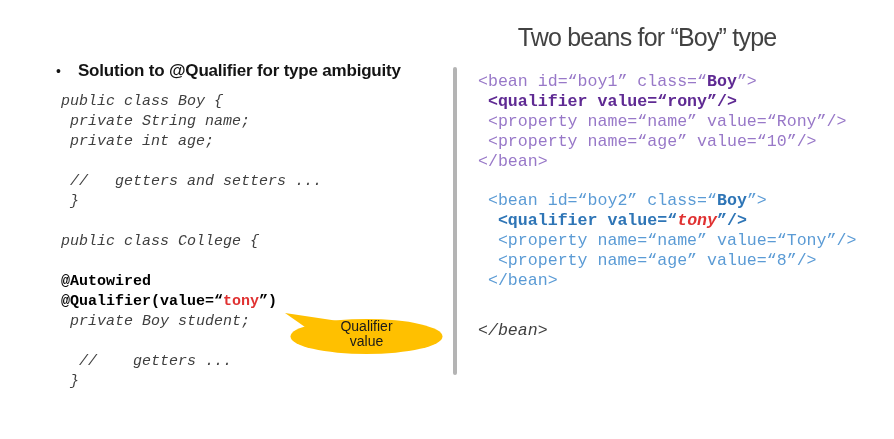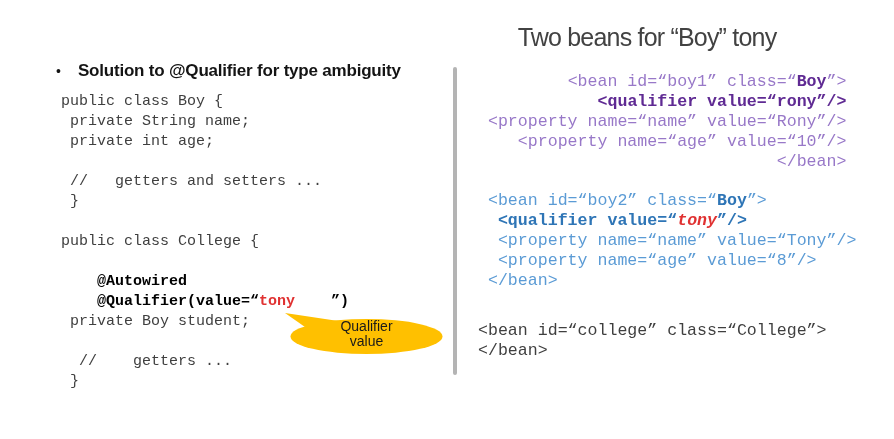--- a/index.html
+++ b/index.html
@@ -42,26 +42,26 @@
     color:var(--title-gray);
     line-height:30px;
   }
   .v-divider{
     position:absolute;left:453px;top:67px;
     width:4px;height:308px;
     background:var(--divider);
     border-radius:2px;
   }
   .xml-code{position:absolute;left:478px;font-size:16.6px;}
-  .xml-bean1{top:72px;text-align:right;}
+  .xml-bean1{top:72px;}
   .xml-bean2{top:191px;}
   .xml-bean3{top:321px;}
   
-  .seg-gy  {color:var(--code-gray);}
-  .seg-bk-b{color:var(--black);font-weight:bold;margin-left:36px;}
+  .seg-gy  {color:var(--code-gray);font-style:italic;}
+  .seg-bk-b{color:var(--black);font-weight:bold;}
   .seg-rd-b{color:var(--red);font-weight:bold;}
   .seg-rd-bi{color:var(--red);font-weight:bold;font-style:italic;}
   .seg-pu  {color:var(--purple);}
   .seg-pu-b{color:var(--purple-dark);font-weight:bold;}
   .seg-pu-bi{color:var(--purple-dark);font-weight:bold;}
   .seg-bl  {color:var(--blue);}
   .seg-bl-b{color:var(--blue-dark);font-weight:bold;}
   .seg-bl-bi{color:var(--blue-dark);font-weight:bold;}
   
   .callout-svg{position:absolute;left:283px;top:309px;}
@@ -83,23 +83,23 @@
 
   <div class="code java-code"><div class="code-line"><span class="seg-gy">public class Boy {</span></div><div class="code-line"><span class="seg-gy"> private String name;</span></div><div class="code-line"><span class="seg-gy"> private int age;</span></div><div class="code-line"></div><div class="code-line"><span class="seg-gy"> //   getters and setters ...</span></div><div class="code-line"><span class="seg-gy"> }</span></div><div class="code-line"></div><div class="code-line"><span class="seg-gy">public class College {</span></div><div class="code-line"></div><div class="code-line"><span class="seg-bk-b">@Autowired</span></div><div class="code-line"><span class="seg-bk-b">@Qualifier(value=“</span><span class="seg-rd-b">tony</span><span class="seg-bk-b">”)</span></div><div class="code-line"><span class="seg-gy"> private Boy student;</span></div><div class="code-line"></div><div class="code-line"><span class="seg-gy">  //    getters ...</span></div><div class="code-line"><span class="seg-gy"> }</span></div></div>
 
   <svg class="callout-svg" width="164" height="50" viewBox="0 0 164 50">
     <polygon class="callout-shape" points="2,4 22,18 62,13"></polygon>
     <ellipse class="callout-shape" cx="83.5" cy="27.5" rx="76" ry="17.5"></ellipse>
     <text class="callout-text" x="83.5" y="22" text-anchor="middle">Qualifier</text>
     <text class="callout-text" x="83.5" y="37" text-anchor="middle">value</text>
   </svg>
 
-  <div class="right-title">Two beans for “Boy” tony</div>
+  <div class="right-title">Two beans for “Boy” type</div>
 
   <div class="v-divider"></div>
 
   <div class="code xml-code xml-bean1"><div class="code-line"><span class="seg-pu">&lt;bean id=“boy1” class=“</span><span class="seg-pu-b">Boy</span><span class="seg-pu">”&gt;</span></div><div class="code-line"><span class="seg-pu-bi"> &lt;qualifier value=“rony”/&gt;</span></div><div class="code-line"><span class="seg-pu"> &lt;property name=“name” value=“Rony”/&gt;</span></div><div class="code-line"><span class="seg-pu"> &lt;property name=“age” value=“10”/&gt;</span></div><div class="code-line"><span class="seg-pu">&lt;/bean&gt;</span></div></div>
 
   <div class="code xml-code xml-bean2"><div class="code-line"><span class="seg-bl"> &lt;bean id=“boy2” class=“</span><span class="seg-bl-b">Boy</span><span class="seg-bl">”&gt;</span></div><div class="code-line"><span class="seg-bl-bi">  &lt;qualifier value=“</span><span class="seg-rd-bi">tony</span><span class="seg-bl-bi">”/&gt;</span></div><div class="code-line"><span class="seg-bl">  &lt;property name=“name” value=“Tony”/&gt;</span></div><div class="code-line"><span class="seg-bl">  &lt;property name=“age” value=“8”/&gt;</span></div><div class="code-line"><span class="seg-bl"> &lt;/bean&gt;</span></div></div>
 
-  <div class="code xml-code xml-bean3"><div class="code-line"><span class="seg-gy">&lt;bean id=“college” class=“College”&gt;</span></div><div class="code-line"><span class="seg-gy">&lt;/bean&gt;</span></div></div>
+  <div class="code xml-code xml-bean3"><div class="code-line"><span class="seg-gy">&lt;/bean&gt;</span></div></div>
 
 </div>
 
 </body></html>

